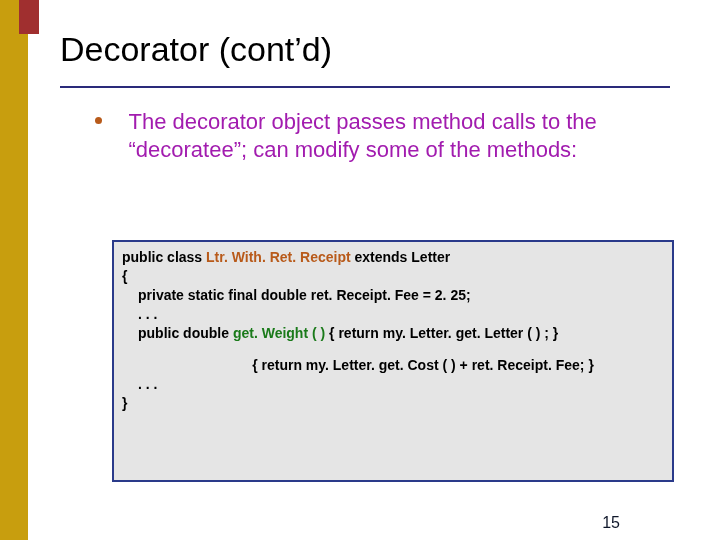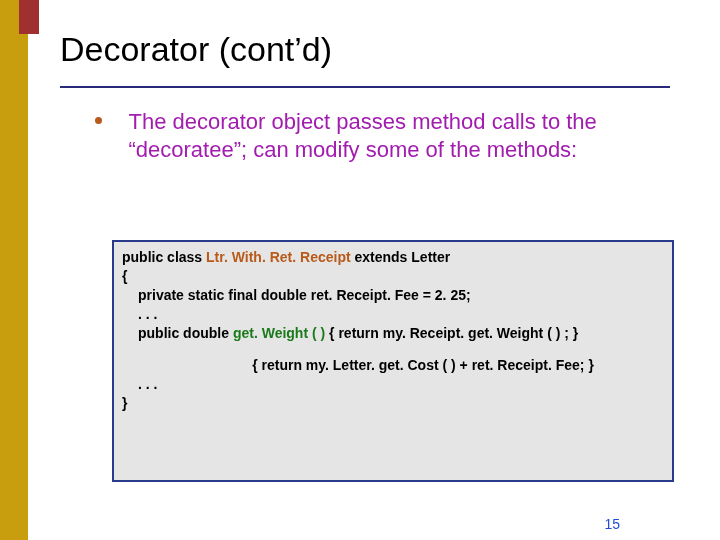--- a/index.html
+++ b/index.html
@@ -86,22 +86,22 @@
   }
   .code-box .indent1 { padding-left: 16px; }
   .code-box .indent2 { padding-left: 60px; text-align: center; }
   .kw-class { color: #b85a1a; }
   .kw-green { color: #1a7a1a; }
   .getWeightCall { white-space: nowrap; }
   .page-num {
     position: absolute;
     right: 12px;
     bottom: 8px;
-    font-size: 14px;
-    color: #1d4ed8;
+    font-size: 16px;
+    color: #0f172a;
   }
 </style>
 </head>
 <body>
 
 <div class="slide">
 
   <div class="accent-left"></div>
   <div class="accent-top"></div>
 
@@ -114,21 +114,21 @@
   </div>
 
   <div class="code-box">
     <div>
       <span>public class </span><span class="kw-class">Ltr. With. Ret. Receipt</span><span>  extends Letter</span>
     </div>
     <div>{</div>
     <div class="indent1">private static final double ret. Receipt. Fee = 2. 25;</div>
     <div class="indent1">. . .</div>
     <div class="indent1 getWeightCall">
-      <span>public double </span><span class="kw-green">get. Weight ( )</span><span>   { return my. Receipt. get. Weight ( ) ; }</span>
+      <span>public double </span><span class="kw-green">get. Weight ( )</span><span>   { return my. Letter. get. Letter ( ) ; }</span>
     </div>
     <div style="height:14px"></div>
     <div class="indent2">{ return my. Letter. get. Cost ( ) + ret. Receipt. Fee; }</div>
     <div class="indent1">. . .</div>
     <div>}</div>
   </div>
 
   <div class="page-num">15</div>
 
 </div>

